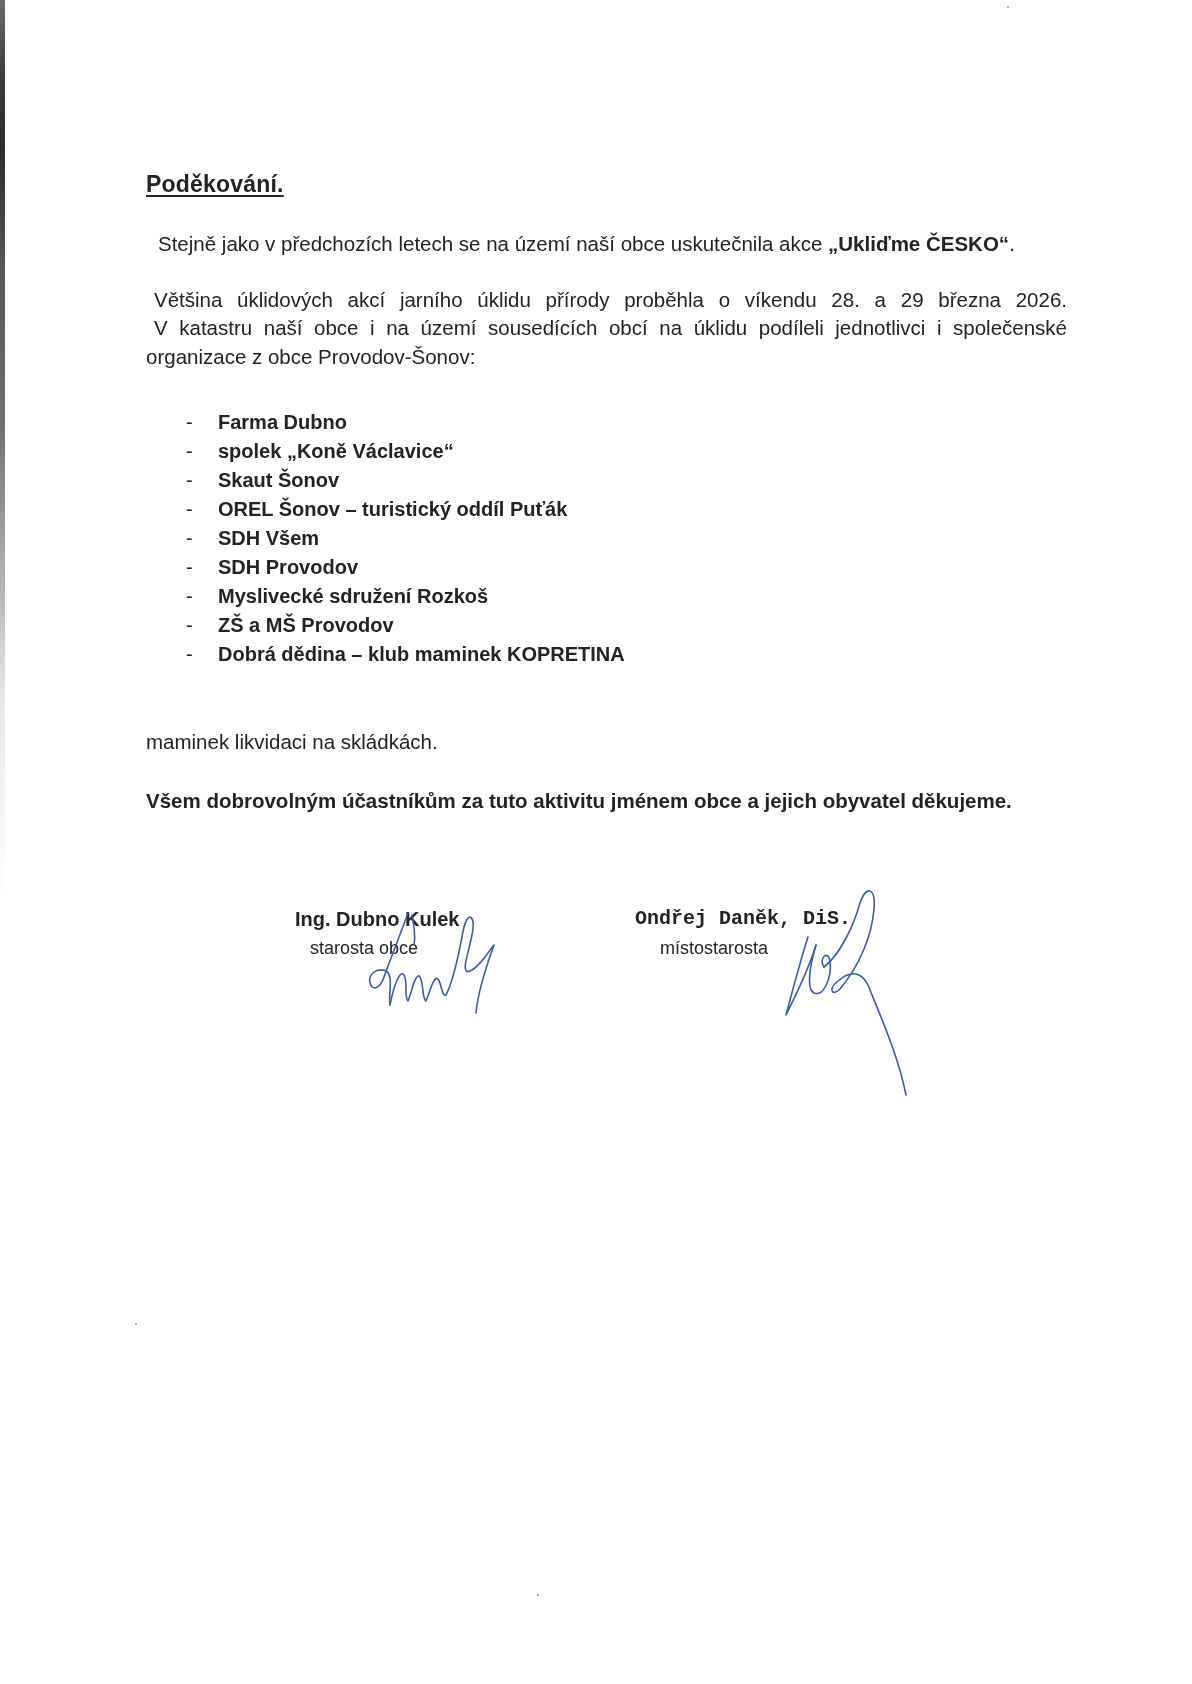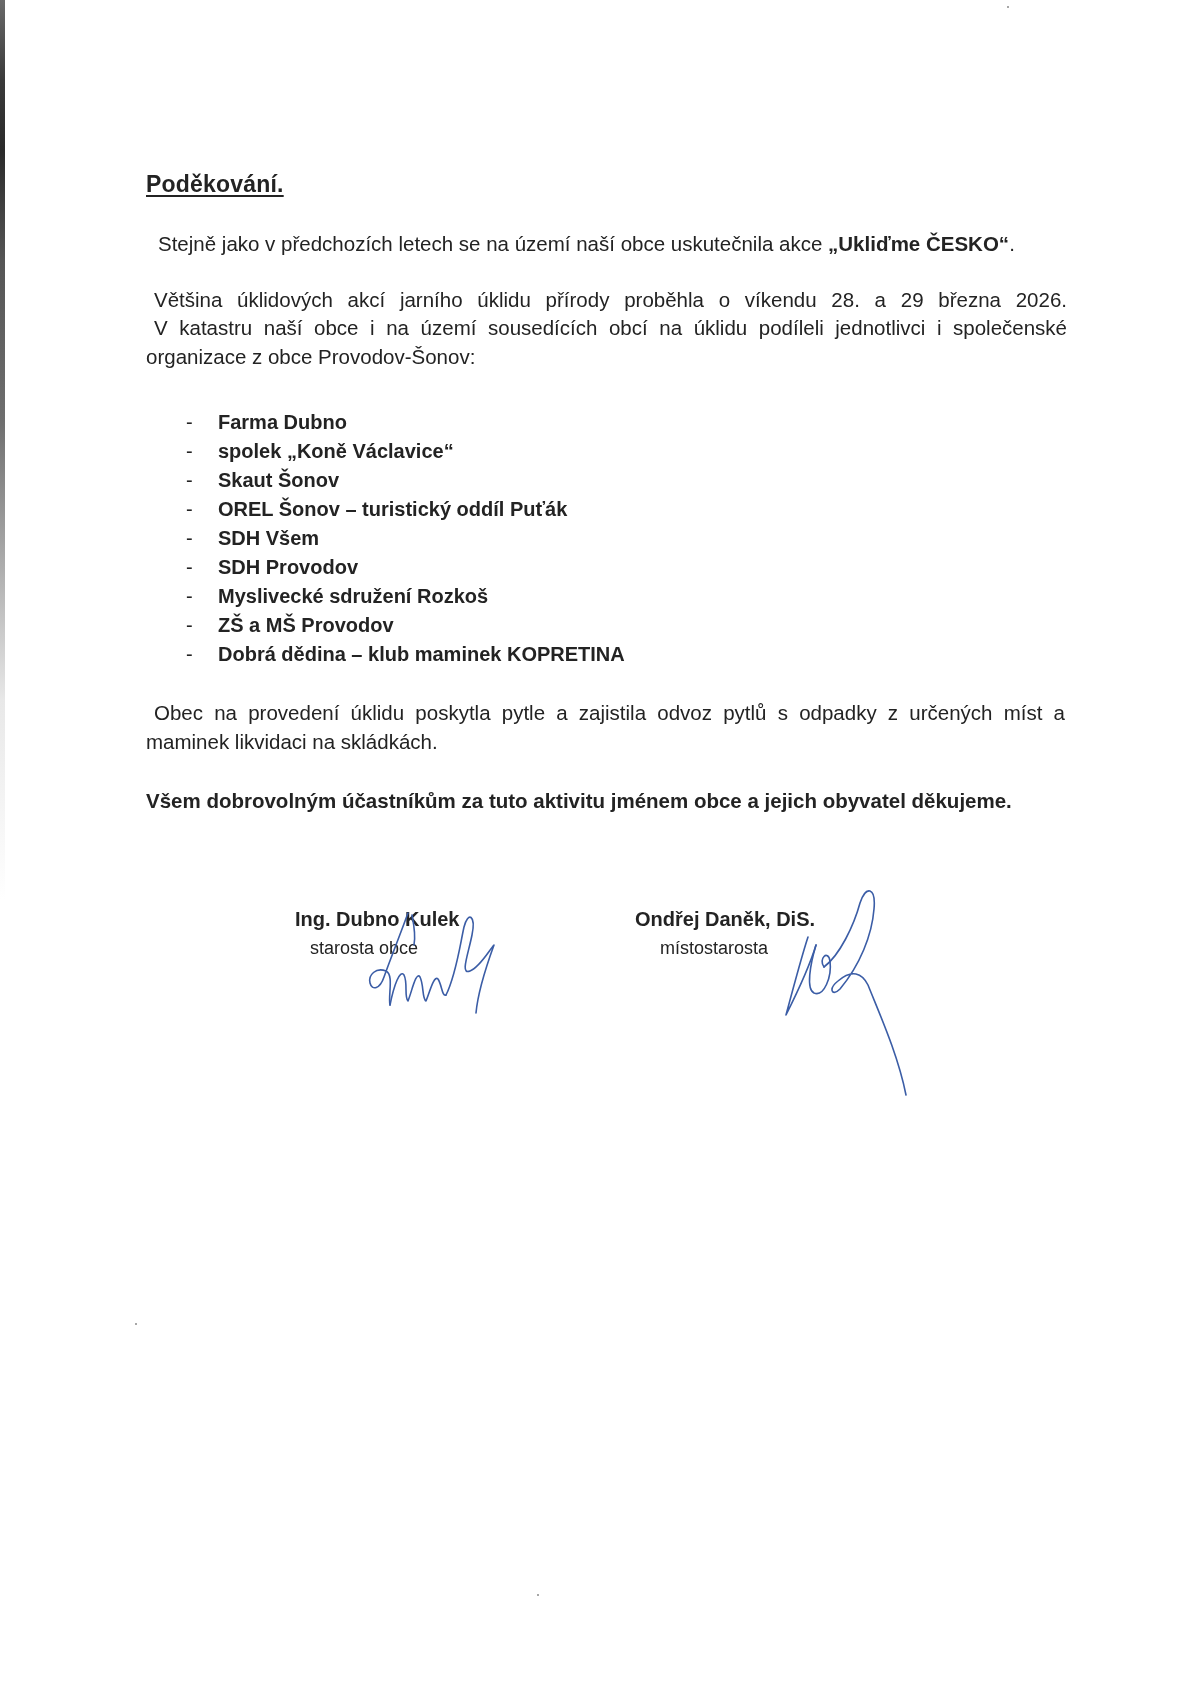--- a/index.html
+++ b/index.html
@@ -158,35 +158,34 @@
     <li>
         <span class="dash">-</span>
         <span>ZŠ a MŠ Provodov</span>
       </li>
     <li>
         <span class="dash">-</span>
         <span>Dobrá dědina – klub maminek KOPRETINA</span>
       </li>
   </ul>
 
-  <div class="justify" style="top:703px; width:911px;">Obec na provedení úklidu poskytla pytle a zajistila odvoz pytlů s odpadky z určených míst a</div>
   <div class="txt" style="left:146px; top:732px;">maminek likvidaci na skládkách.</div>
 
   <div class="txt b" style="left:146px; top:791px; font-size:20.5px;">Všem dobrovolným účastníkům za tuto aktivitu jménem obce a jejich obyvatel děkujeme.</div>
 
   <div class="sig-name" style="left:295px; top:909px;">Ing. Dubno Kulek</div>
   <div class="sig-role" style="left:310px; top:939px;">starosta obce</div>
   <svg class="signature" style="left:360px; top:905px;" width="160" height="110" viewBox="0 0 160 110">
     <path d="M48 8 C40 30, 30 55, 24 72 C20 84, 12 86, 10 78 C8 70, 16 62, 26 66 C34 70, 28 90, 30 100"></path>
     <path d="M30 100 C34 80, 40 64, 44 70 C48 78, 44 92, 48 96 C52 86, 56 66, 60 72 C64 80, 62 94, 66 96 C70 86, 74 70, 78 74 C82 80, 82 92, 86 90"></path>
     <path d="M86 90 C96 70, 100 40, 104 22 C108 6, 116 10, 112 30 C108 50, 100 70, 110 66 C120 62, 130 44, 134 40 C126 62, 118 86, 116 108"></path>
     <path d="M52 10 C54 20, 56 30, 54 40"></path>
   </svg>
 
-  <div class="sig-name" style="left:635px; top:909px;">Ondřej Daněk, DiS.</div>
+  <div class="sig-name" style="left:635px; top:909px;font-family:Liberation Mono, monospace;">Ondřej Daněk, DiS.</div>
   <div class="sig-role" style="left:660px; top:939px;">místostarosta</div>
   <svg class="signature" style="left:780px; top:885px;" width="140" height="220" viewBox="0 0 140 220">
     <path d="M28 52 C22 70, 14 100, 6 130 C16 110, 30 80, 36 60"></path>
     <path d="M36 60 C30 80, 26 104, 34 108 C44 112, 52 92, 50 76 C48 64, 38 74, 44 82"></path>
     <path d="M44 82 C60 70, 74 40, 80 18 C86 0, 96 2, 94 24 C92 50, 80 80, 60 104 C52 112, 48 104, 58 96 C72 84, 82 88, 88 100 C100 130, 118 170, 126 210"></path>
   </svg>
 
 </div>
 
 </body></html>

